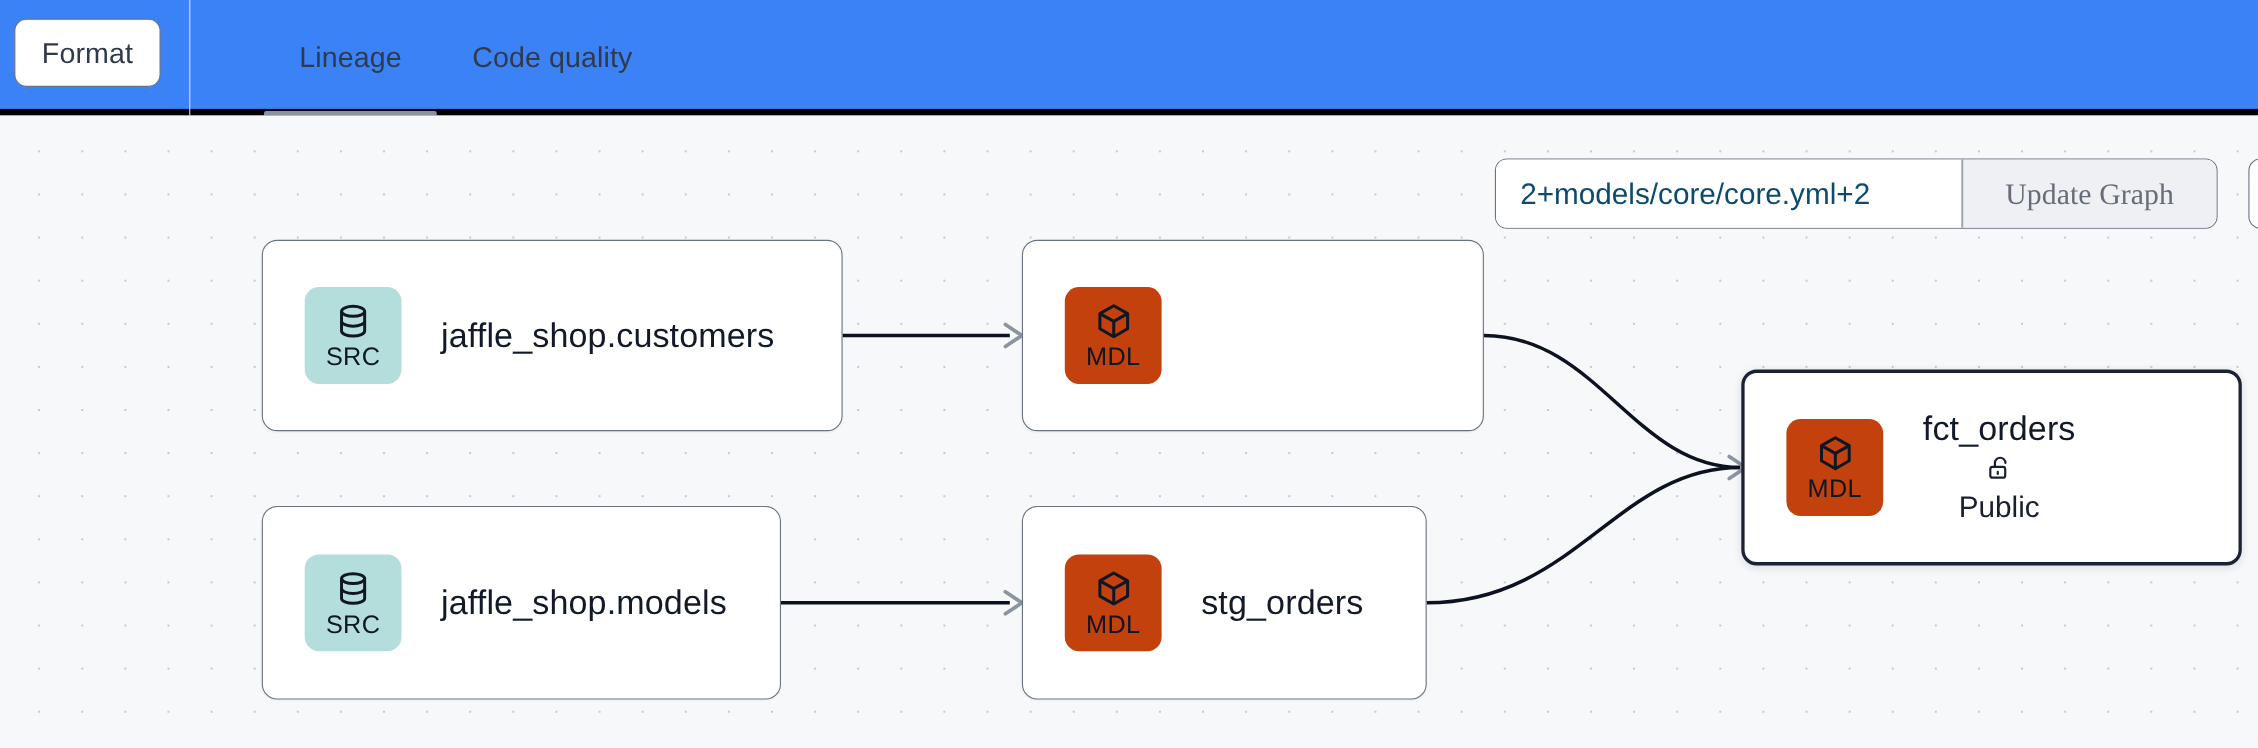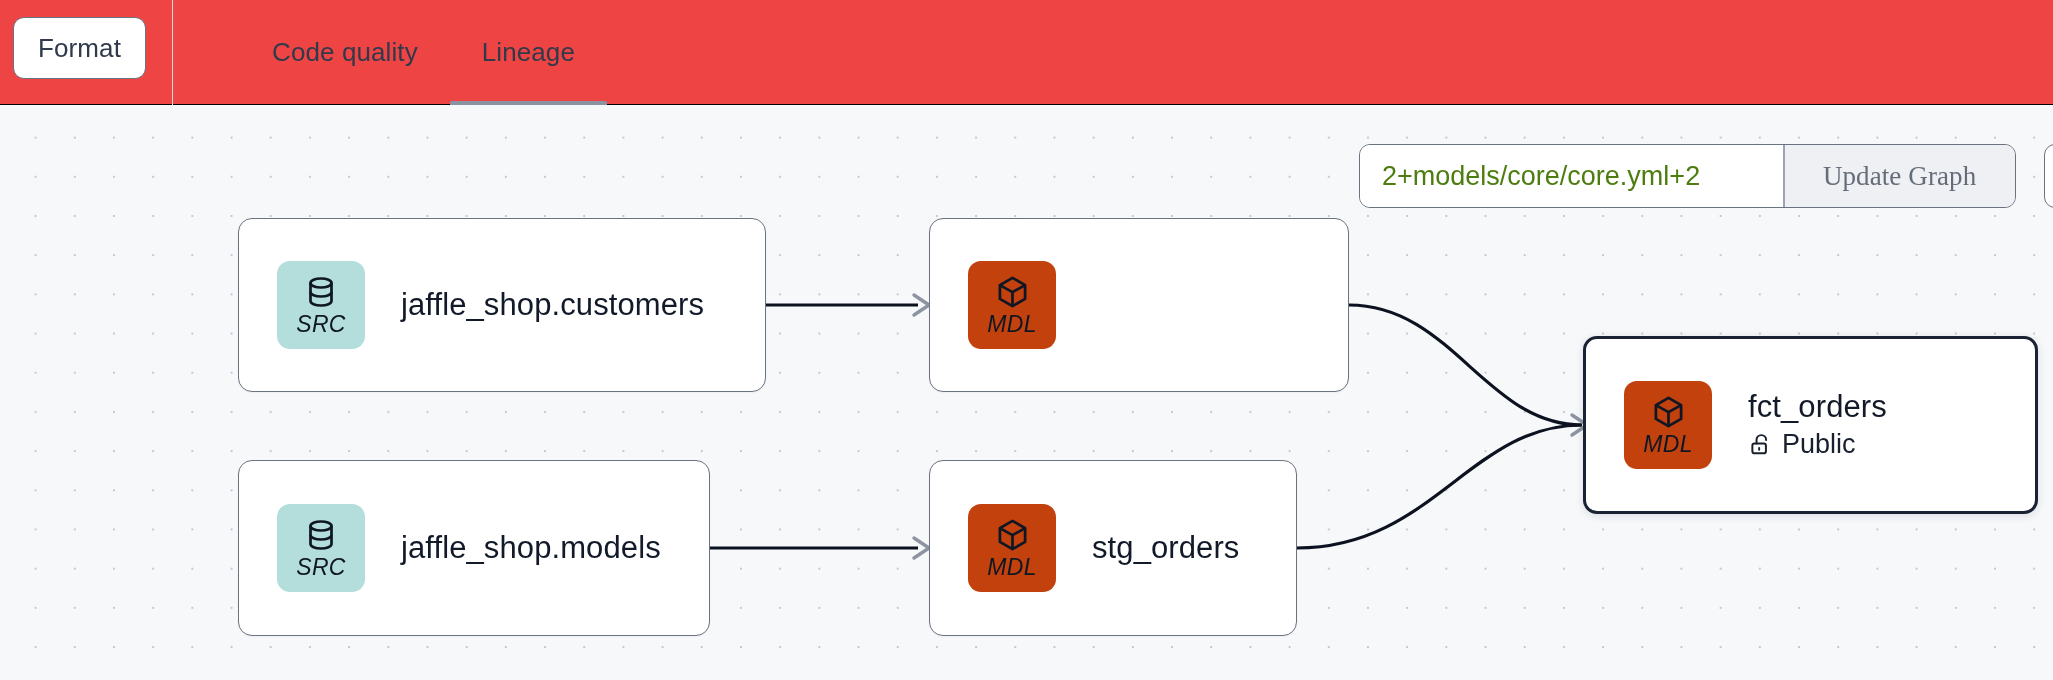--- a/index.html
+++ b/index.html
@@ -7,22 +7,22 @@
     width: 2053px; height: 680px;
     overflow: hidden;
     font-family: "Liberation Sans", sans-serif;
     background: #ffffff;
   }
 
   
   .topbar {
     position: absolute; left: 0; top: 0;
     width: 2053px; height: 105px;
-    background: #ef4444;
-    border-bottom: 1px solid #000000;
+    background: #3b82f6;
+    border-bottom: 6px solid #000000;
   }
   .format-btn {
     position: absolute; left: 13px; top: 17px;
     width: 133px; height: 62px;
     background: #ffffff;
     border: 1.6px solid #6b7280;
     border-radius: 11px;
     color: #303a4b;
     font-size: 26px;
     display: flex; align-items: center; justify-content: center;
@@ -83,21 +83,20 @@
     border: 3.4px solid #1a2233;
     box-shadow: 0 2px 8px rgba(16,24,40,.12);
   }
   .badge {
     width: 88px; height: 88px;
     border-radius: 13px;
     display: flex; flex-direction: column;
     align-items: center; justify-content: center;
     flex: 0 0 auto;
     gap: 1px;
-    font-style: italic;
   }
   .badge.src { background: #b4dedb; }
   .badge.mdl { background: #c2410c; }
   .badge svg { display: block; }
   .badge-text {
     font-size: 23px;
     color: #0f1624;
     line-height: 1;
     letter-spacing: .3px;
     margin-top: 2px;
@@ -108,39 +107,40 @@
     color: #121a29;
     line-height: 1.12;
     white-space: nowrap;
     letter-spacing: .1px;
   }
   .node-sub {
     display: flex; align-items: center; gap: 9px;
     font-size: 27px;
     color: #18202f;
     line-height: 1.1;
+    flex-direction: column;
   }
 
   
   .search-group {
     position: absolute;
     display: flex;
     height: 64px;
     border: 1.7px solid #6b7280;
     border-radius: 11px;
     overflow: hidden;
     background: #ffffff;
   }
   .search-input {
     width: 423px; height: 100%;
     border: none; outline: none;
     background: #ffffff;
     font-family: "Liberation Sans", sans-serif;
     font-size: 27px;
-    color: #4d7c0f;
+    color: #0c4a6e;
     padding: 0 22px;
   }
   .search-input::placeholder { color: #9aa1ad; }
   .group-divider { width: 1.6px; background: #9da4af; flex: 0 0 auto; }
   .update-btn {
     width: 230px; height: 100%;
     background: #eef0f3;
     border: none;
     font-family: Liberation Serif, serif;
     font-size: 27px;
@@ -159,27 +159,27 @@
     height: 64px;
   }
 </style>
 </head>
 <body>
 
 <div class="topbar">
   <div class="format-btn">Format</div>
   <div class="topdivider"></div>
   <div class="tabs">
-    <div class="tab inactive">
-      <span>Code quality</span>
-
-    </div>
     <div class="tab">
       <span>Lineage</span>
       <span class="tab-underline"></span>
+    </div>
+    <div class="tab inactive">
+      <span>Code quality</span>
+
     </div>
   </div>
 </div>
 
 <div class="canvas">
 
   <svg class="edges" viewBox="0 0 2053 575" xmlns="http://www.w3.org/2000/svg">
 
     <g>
       <path d="M 766 200 L 918 200" fill="none" stroke="#0c1220" stroke-width="3.2"></path>

